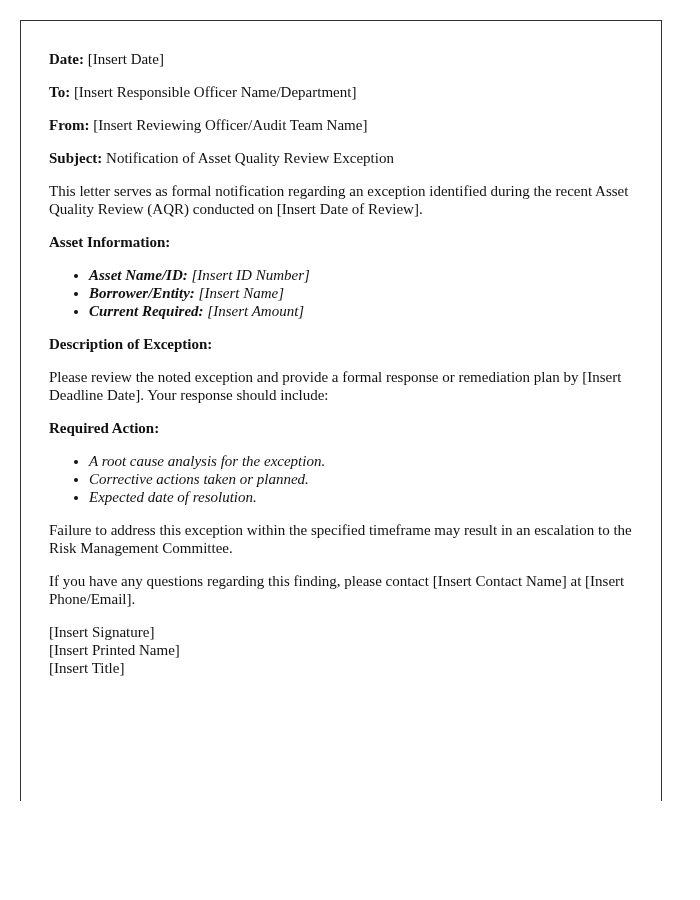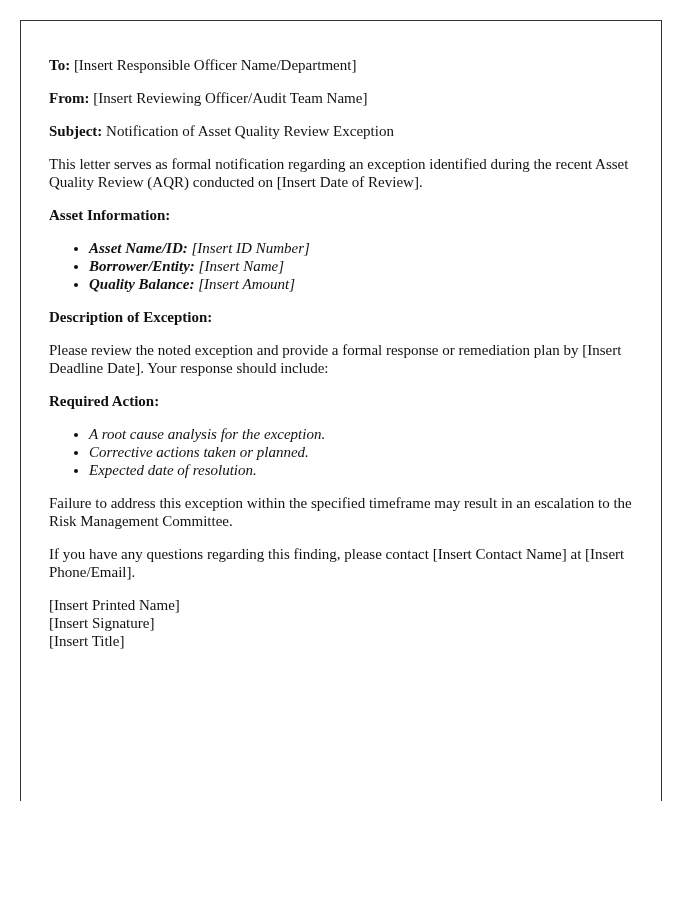--- a/index.html
+++ b/index.html
@@ -24,20 +24,24 @@
     .letter li { margin: 0; font-style: italic; }
     b { font-weight: bold; }
     .sig-line { display: block; }
   </style>
 </head>
 <body>
 
 <div class="page-clip">
   <div class="letter">
 
+    <p class="first">
+      <b>Date:</b>
+      <span>[Insert Date]</span>
+    </p>
 
     <p>
       <b>To:</b>
       <span>[Insert Responsible Officer Name/Department]</span>
     </p>
 
     <p>
       <b>From:</b>
       <span>[Insert Reviewing Officer/Audit Team Name]</span>
     </p>
@@ -55,21 +59,21 @@
     <ul>
       <li>
         <b>Asset Name/ID:</b>
         <span>[Insert ID Number]</span>
       </li>
       <li>
         <b>Borrower/Entity:</b>
         <span>[Insert Name]</span>
       </li>
       <li>
-        <b>Quality Balance:</b>
+        <b>Current Required:</b>
         <span>[Insert Amount]</span>
       </li>
     </ul>
 
     <p><b>Description of Exception:</b></p>
 
 
     <p>Please review the noted exception and provide a formal response or remediation plan by [Insert Deadline Date]. Your response should include:</p>
 
     <p><b>Required Action:</b></p>
@@ -79,19 +83,19 @@
       <li>Corrective actions taken or planned.</li>
       <li>Expected date of resolution.</li>
     </ul>
 
     <p>Failure to address this exception within the specified timeframe may result in an escalation to the Risk Management Committee.</p>
 
     <p>If you have any questions regarding this finding, please contact [Insert Contact Name] at [Insert Phone/Email].</p>
 
 
     <p>
+      <span class="sig-line">[Insert Signature]</span>
       <span class="sig-line">[Insert Printed Name]</span>
-      <span class="sig-line">[Insert Signature]</span>
       <span class="sig-line">[Insert Title]</span>
     </p>
 
   </div>
 </div>
 
 </body></html>

